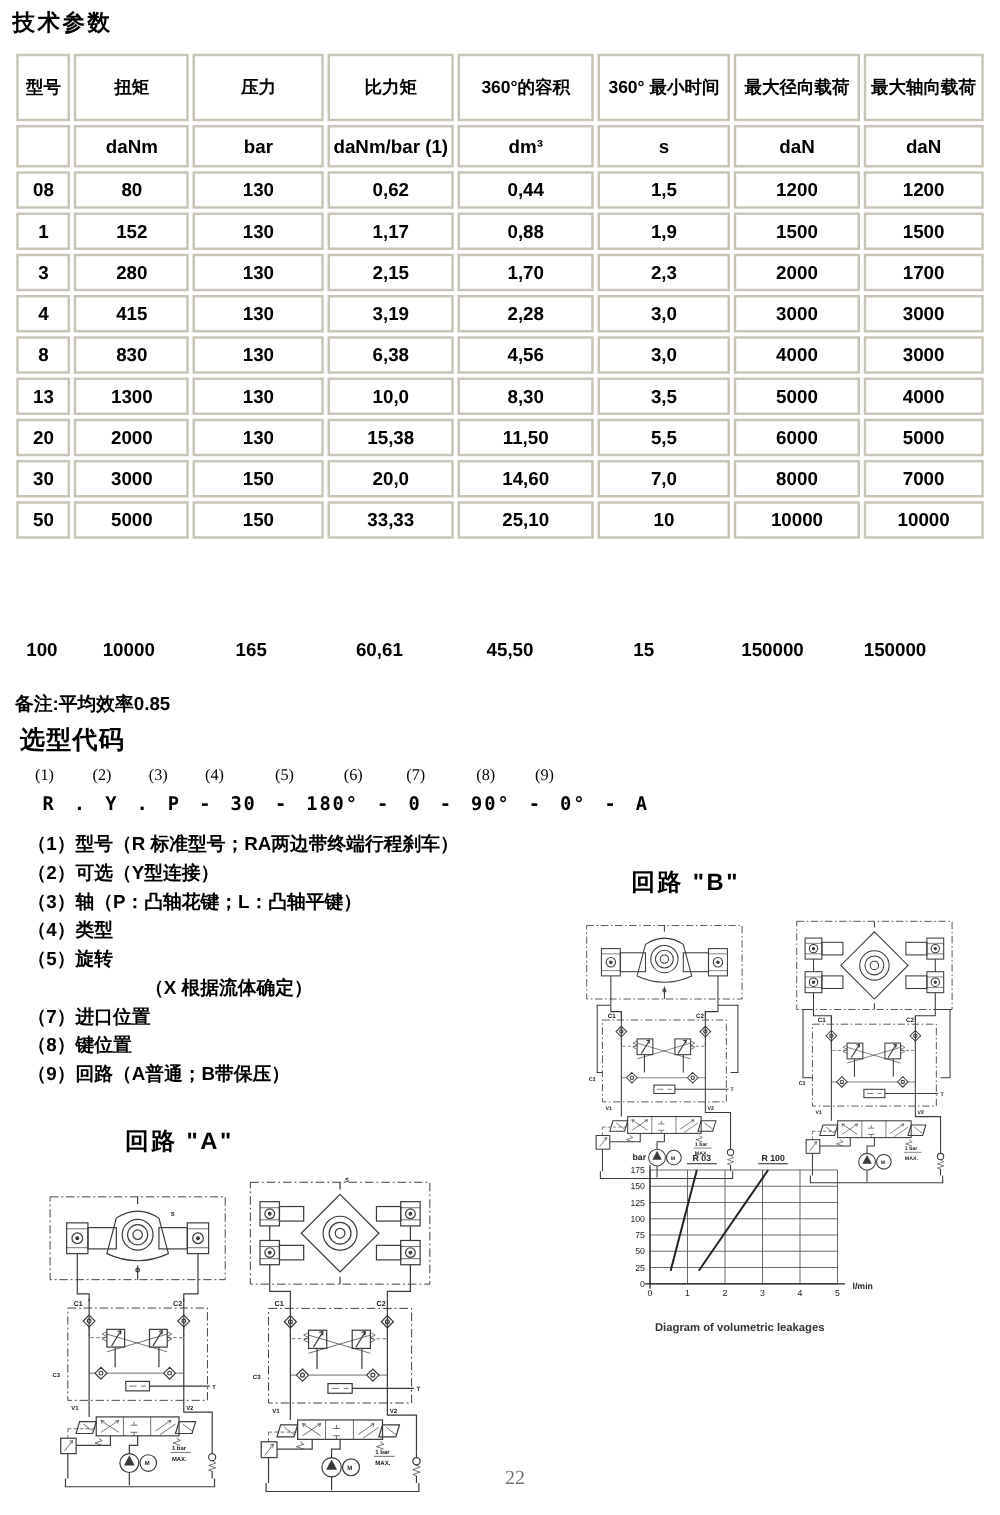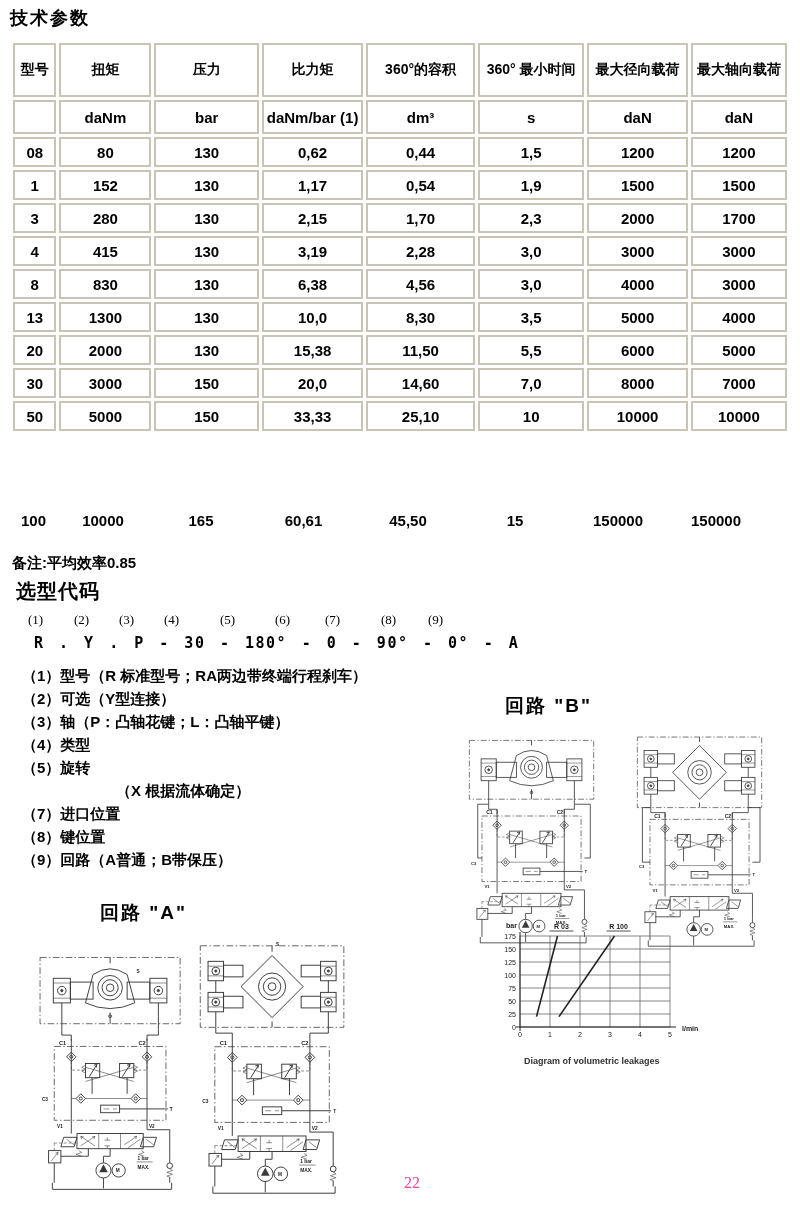--- a/index.html
+++ b/index.html
@@ -19,21 +19,21 @@
   .pos-row span:nth-child(7){left:325px;} .pos-row span:nth-child(8){left:381px;}
   .pos-row span:nth-child(9){left:428px;}
   .code-line{position:absolute;left:34px;top:634px;font-family:"DejaVu Sans Mono",monospace;
     font-size:15px;font-weight:bold;letter-spacing:1.5px;word-spacing:4px;}
   .item-list{position:absolute;left:22px;top:664px;width:470px;font-size:15px;font-weight:bold;}
   .item-list .item{line-height:23px;white-space:nowrap;}
   .item-list .item.indent{padding-left:94px;}
   .circ-title{position:absolute;font-size:19px;font-weight:bold;letter-spacing:2px;}
   .circ-a{left:100px;top:900px;}
   .circ-b{left:505px;top:693px;}
-  .page-num{position:absolute;left:404px;top:1174px;font-family:"Liberation Serif",serif;font-size:16px;color:#ec4899;}
+  .page-num{position:absolute;left:404px;top:1174px;font-family:"Liberation Serif",serif;font-size:16px;color:#737373;}
   
   .param-table{position:absolute;left:10px;top:40px;width:780px;border-collapse:separate;
     border-spacing:3px;background:#fff;table-layout:fixed;}
   .param-table th,.param-table td{border:2px solid #c9c5b6;background:#fff;text-align:center;
     vertical-align:middle;font-weight:bold;padding:0;}
   .param-table th{font-size:14px;height:50px;text-align:center;}
   .param-table tr.units td{font-size:15px;height:30px;}
   .param-table tr.data td{font-size:15px;height:26px;}
   .c0{width:42px;} .c1{width:89px;} .c2{width:101px;} .c3{width:98px;}
   .c4{width:105px;} .c5{width:103px;} .c6{width:97px;} .c7{width:93px;}
@@ -101,21 +101,21 @@
         <td>0,44</td>
         <td>1,5</td>
         <td>1200</td>
         <td>1200</td>
       </tr>
       <tr class="data">
         <td>1</td>
         <td>152</td>
         <td>130</td>
         <td>1,17</td>
-        <td>0,54</td>
+        <td>0,88</td>
         <td>1,9</td>
         <td>1500</td>
         <td>1500</td>
       </tr>
       <tr class="data">
         <td>3</td>
         <td>280</td>
         <td>130</td>
         <td>2,15</td>
         <td>1,70</td>

